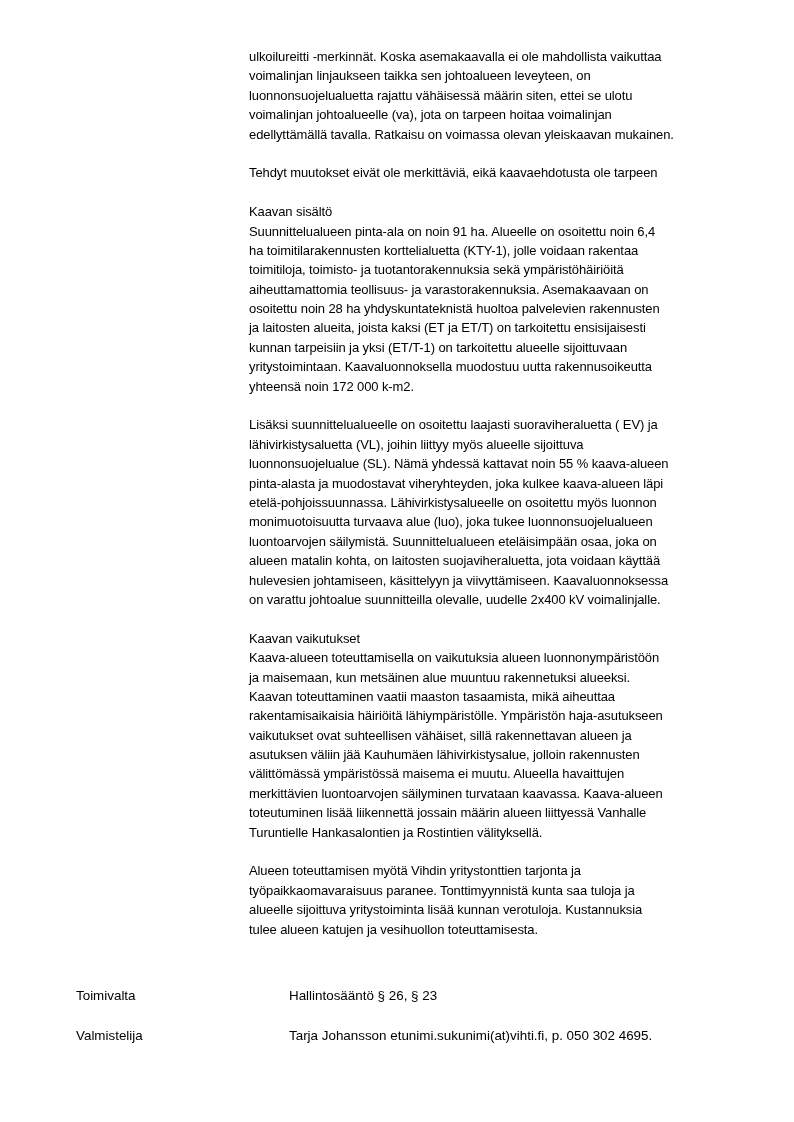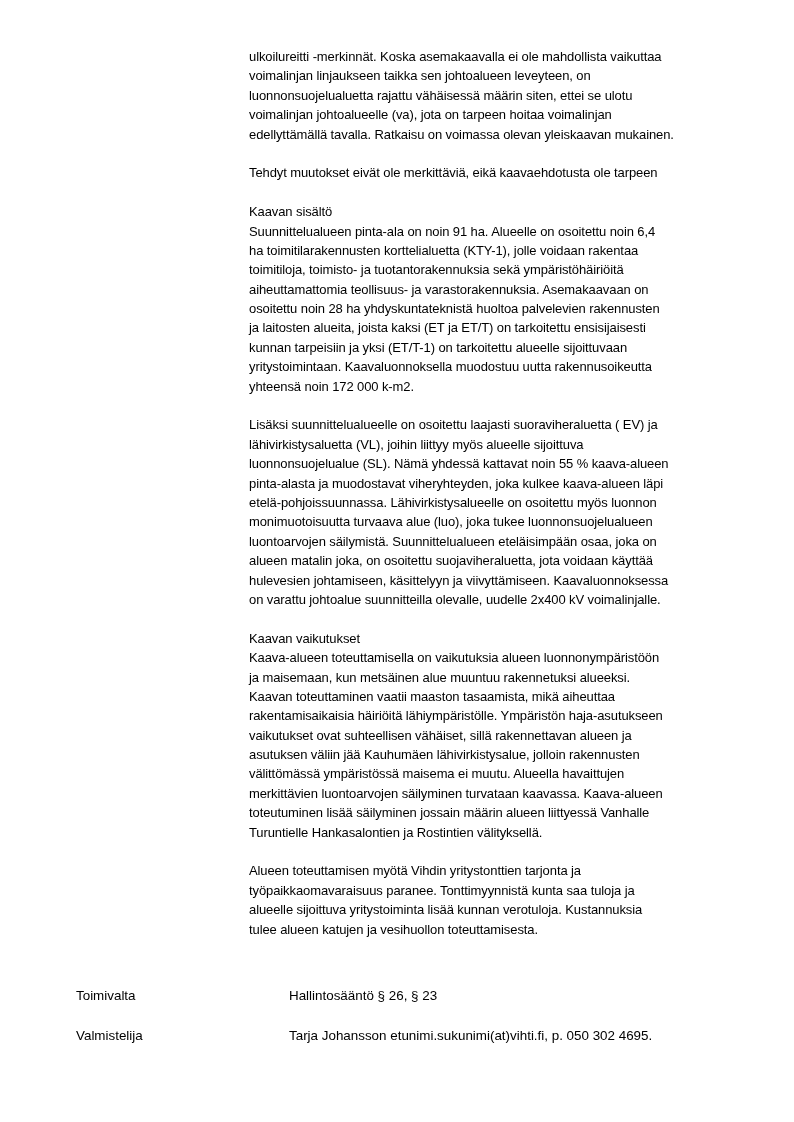--- a/index.html
+++ b/index.html
@@ -46,39 +46,39 @@
     </div>
     <div class="gap"></div>
     <div>
       <span class="line">Lisäksi suunnittelualueelle on osoitettu laajasti suoraviheraluetta  ( EV) ja</span>
       <span class="line">lähivirkistysaluetta (VL), joihin liittyy myös alueelle sijoittuva</span>
       <span class="line">luonnonsuojelualue  (SL). Nämä yhdessä kattavat noin 55 % kaava-alueen</span>
       <span class="line">pinta-alasta ja muodostavat viheryhteyden,  joka kulkee kaava-alueen läpi</span>
       <span class="line">etelä-pohjoissuunnassa. Lähivirkistysalueelle on osoitettu myös luonnon</span>
       <span class="line">monimuotoisuutta  turvaava alue (luo), joka tukee luonnonsuojelualueen</span>
       <span class="line">luontoarvojen  säilymistä. Suunnittelualueen  eteläisimpään osaa, joka on</span>
-      <span class="line">alueen matalin joka,  on osoitettu suojaviheraluetta, jota voidaan käyttää</span>
+      <span class="line">alueen matalin kohta,  on laitosten suojaviheraluetta, jota voidaan käyttää</span>
       <span class="line">hulevesien johtamiseen, käsittelyyn ja viivyttämiseen.  Kaavaluonnoksessa</span>
       <span class="line">on varattu johtoalue suunnitteilla olevalle, uudelle 2x400 kV voimalinjalle.</span>
     </div>
   </div>
   <div class="gap"></div>
 
   <div>
     <span class="line bold">Kaavan vaikutukset</span>
     <div>
       <span class="line">Kaava-alueen toteuttamisella on vaikutuksia alueen luonnonympäristöön</span>
       <span class="line">ja maisemaan, kun metsäinen alue muuntuu  rakennetuksi  alueeksi.</span>
       <span class="line">Kaavan toteuttaminen  vaatii maaston tasaamista, mikä aiheuttaa</span>
       <span class="line">rakentamisaikaisia häiriöitä lähiympäristölle. Ympäristön haja-asutukseen</span>
       <span class="line">vaikutukset ovat suhteellisen vähäiset, sillä rakennettavan  alueen ja</span>
       <span class="line">asutuksen väliin jää Kauhumäen lähivirkistysalue, jolloin rakennusten</span>
       <span class="line">välittömässä ympäristössä maisema ei muutu.  Alueella havaittujen</span>
       <span class="line">merkittävien  luontoarvojen  säilyminen turvataan  kaavassa. Kaava-alueen</span>
-      <span class="line">toteutuminen  lisää säilyminen jossain määrin alueen liittyessä Vanhalle</span>
+      <span class="line">toteutuminen  lisää liikennettä jossain määrin alueen liittyessä Vanhalle</span>
       <span class="line">Turuntielle  Hankasalontien ja Rostintien välityksellä.</span>
     </div>
     <div class="gap"></div>
     <div>
       <span class="line">Alueen toteuttamisen myötä Vihdin yritystonttien tarjonta ja</span>
       <span class="line">työpaikkaomavaraisuus paranee.  Tonttimyynnistä  kunta saa tuloja ja</span>
       <span class="line">alueelle sijoittuva yritystoiminta lisää kunnan  verotuloja.  Kustannuksia</span>
       <span class="line">tulee alueen katujen ja vesihuollon toteuttamisesta.</span>
     </div>
   </div>

